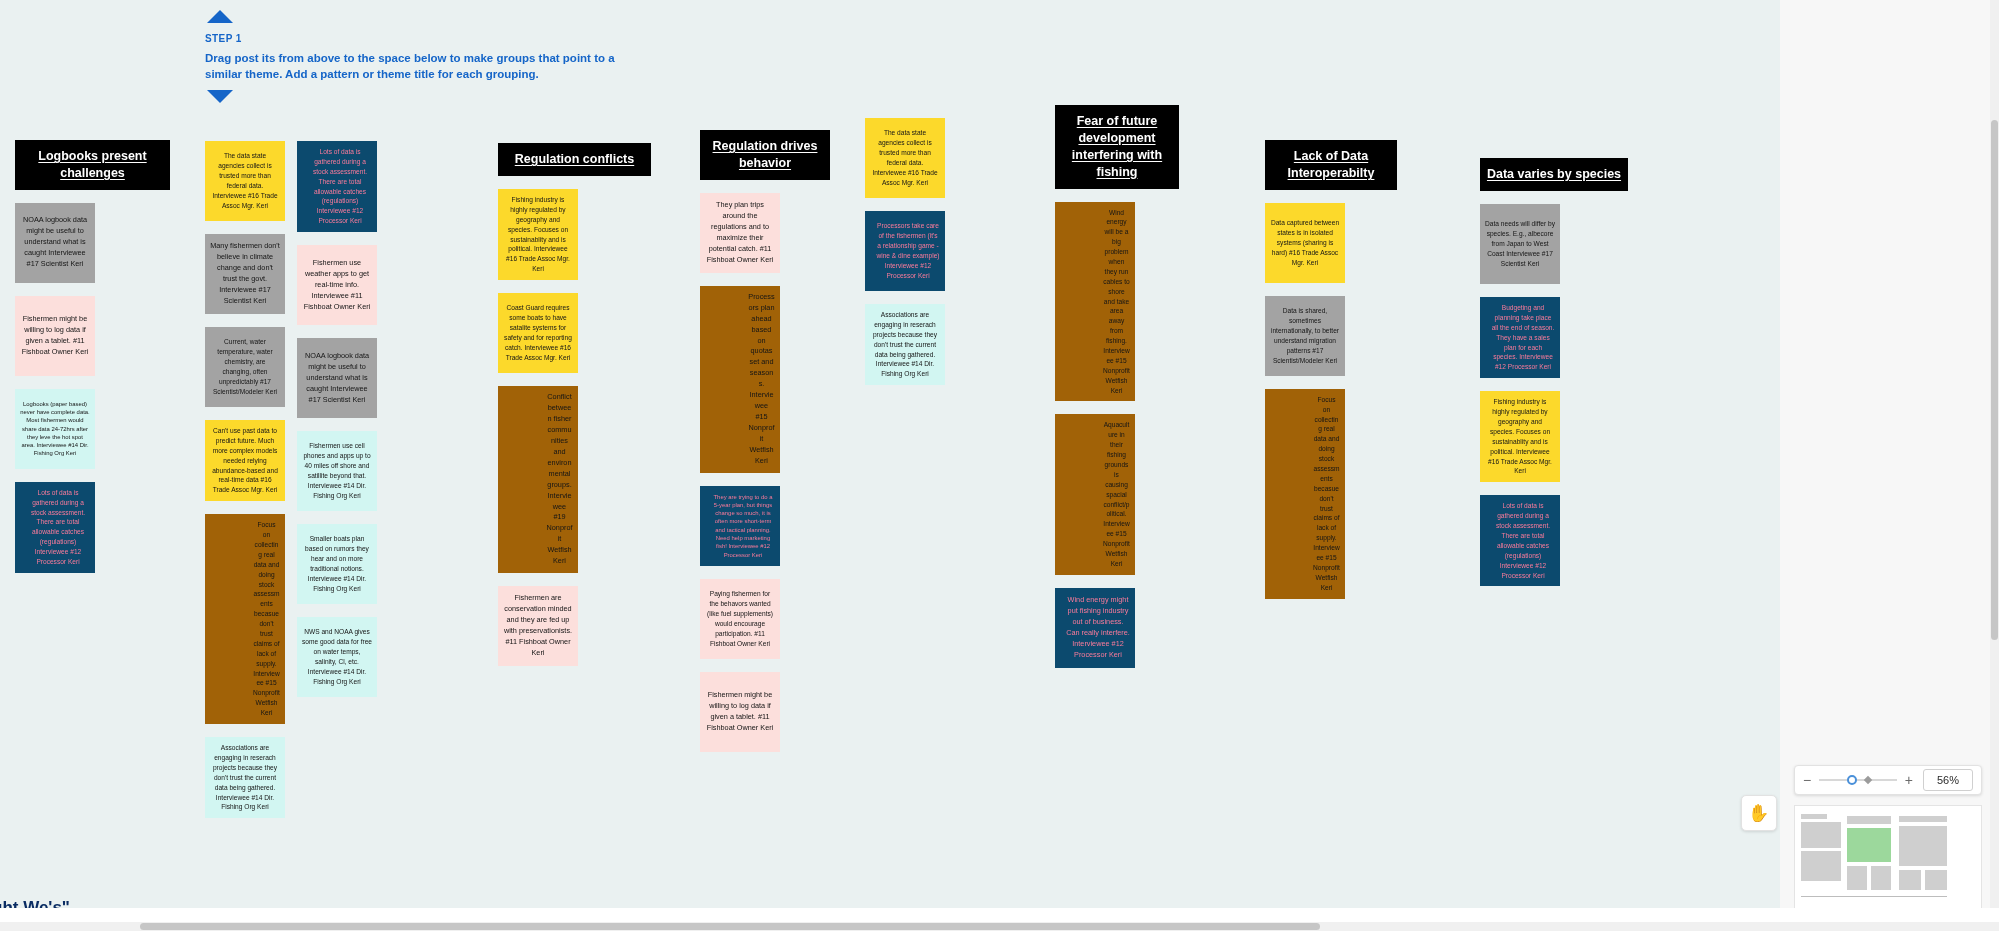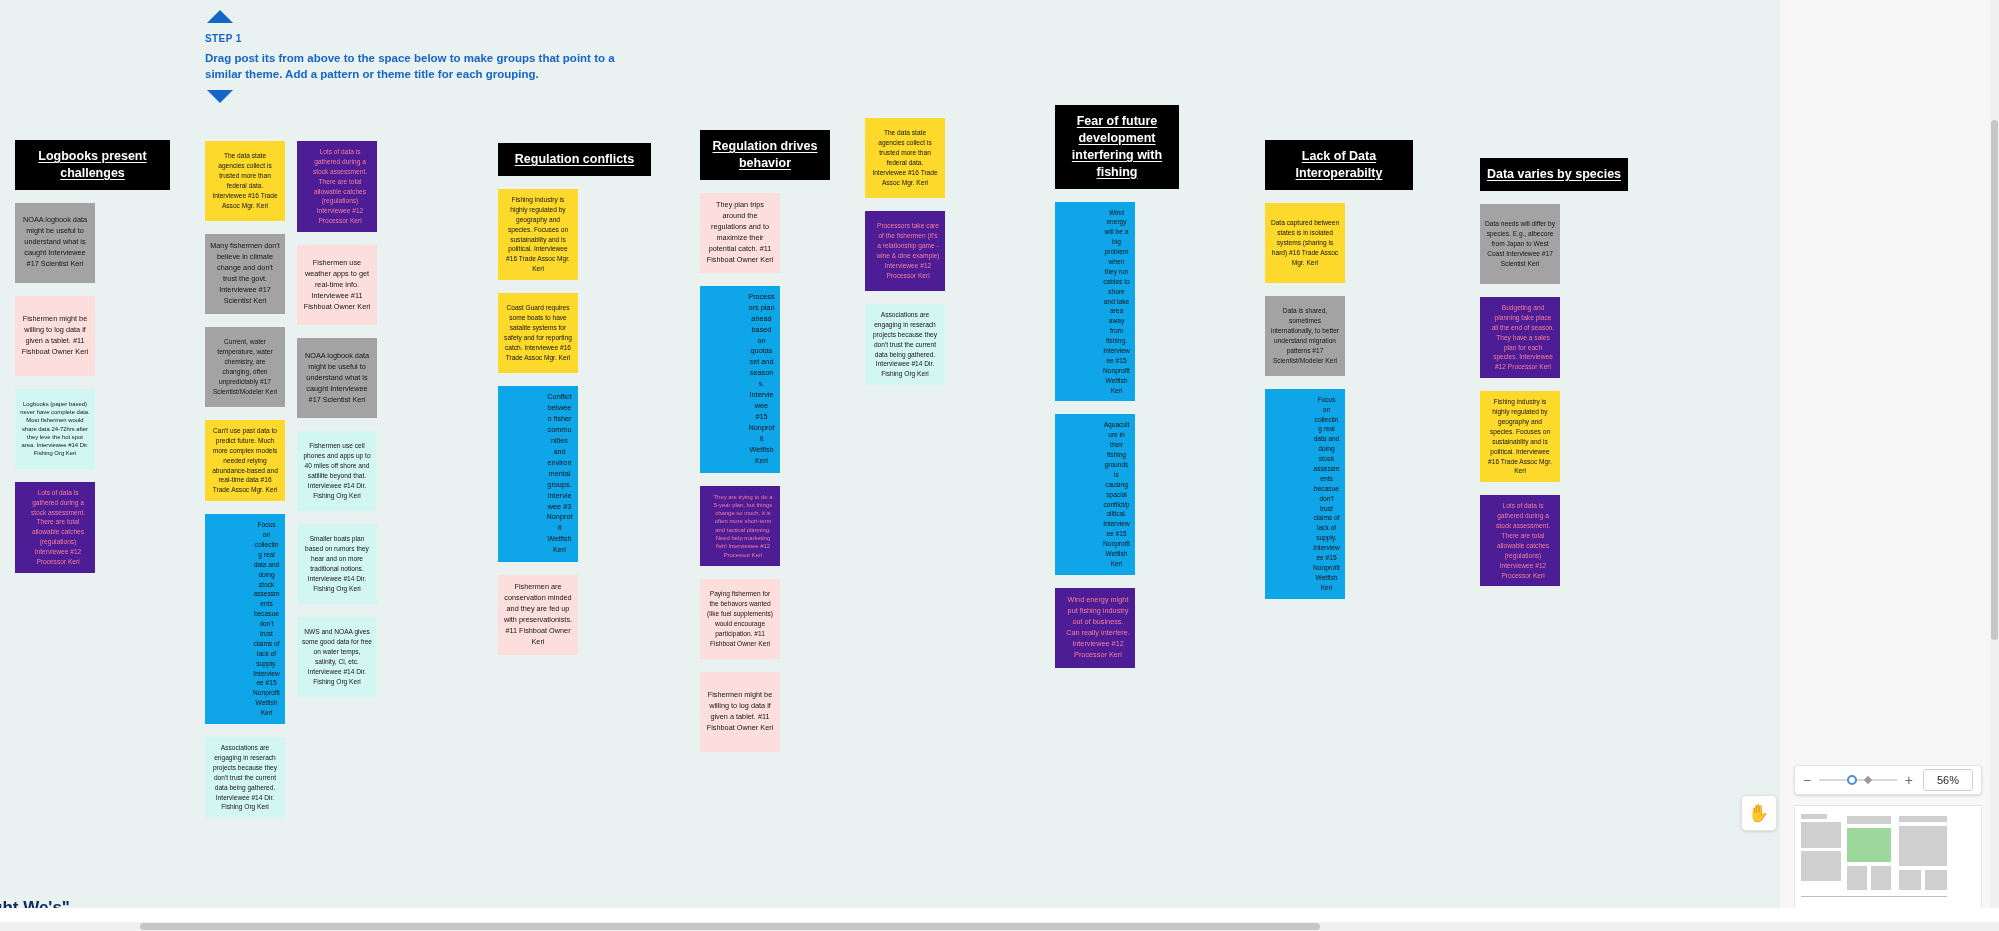--- a/index.html
+++ b/index.html
@@ -49,24 +49,24 @@
   .note {
     width: 80px; min-height: 80px;
     display: flex; align-items: center; justify-content: center;
     text-align: center;
     padding: 6px 5px;
     font-size: 6.4px; line-height: 1.45;
     color: #151515;
     word-break: break-word;
   }
   .n-yellow { background: #fcd92b; }
-  .n-pink   { background: #4c1d95; color: #fb7b9b; padding-left: 11px; }
+  .n-pink   { background: #0c4a6e; color: #fb7b9b; padding-left: 11px; }
   .n-lpink  { background: #fcdfdc; }
   .n-purple { background: #a3a3a3; }
-  .n-cyan   { background: #0ea5e9; padding-left: 48px; }
+  .n-cyan   { background: #a16207; padding-left: 48px; }
   .n-mint   { background: #d2f6f2; }
 
   
   .fs-s { font-size: 5.9px; line-height: 1.4; }
   .fs-m { font-size: 6.6px; line-height: 1.5; }
   .fs-l { font-size: 7.3px; line-height: 1.5; }
 
   
   #bottom-label {
     position: absolute; left: -8px; top: 898px;
@@ -181,21 +181,21 @@
           </div>
         </div>
       </div>
       <div class="group" style="left: 498px; top: 143px;">
         <div class="group-title" style="width: 153px; min-height: 33px;">Regulation conflicts</div>
         <div class="cols">
           <div class="col">
             <div class="note n-yellow fs-m">Fishing industry is highly regulated by geography and species.  Focuses on sustainablity and is political.  Interviewee #16 Trade Assoc Mgr. Keri</div>
             <div class="note n-yellow fs-m">Coast Guard requires some boats to have satalite systems for safety and for reporting catch.
 Interviewee #16 Trade Assoc Mgr. Keri</div>
-            <div class="note n-cyan fs-l">Conflict between fisher communities and environmental groups. Interviewee #3 Nonprofit Wetfish Keri</div>
+            <div class="note n-cyan fs-l">Conflict between fisher communities and environmental groups. Interviewee #19 Nonprofit Wetfish Keri</div>
             <div class="note n-lpink fs-l">Fishermen are conservation minded and they are fed up with preservationists.
 #11 Fishboat Owner Keri</div>
           </div>
         </div>
       </div>
       <div class="group" style="left: 700px; top: 130px;">
         <div class="group-title" style="width: 130px; min-height: 45px;">Regulation drives behavior</div>
         <div class="cols">
           <div class="col">
             <div class="note n-lpink fs-l">They plan trips around the regulations and to maximize their potential catch.
@@ -222,21 +222,21 @@
         <div class="group-title" style="width: 124px; min-height: 62px;">Fear of future development interfering with fishing</div>
         <div class="cols">
           <div class="col">
             <div class="note n-cyan fs-m">Wind energy will be a big problem when they run cables to shore and take area away from fishing. Interviewee #15 Nonprofit Wetfish Keri</div>
             <div class="note n-cyan fs-m">Aquaculture in their fishing grounds is causing spacial conflict/political. Interviewee #15 Nonprofit Wetfish Keri</div>
             <div class="note n-pink fs-l">Wind energy might put fishing industry out of business. Can really interfere. Interviewee #12 Processor Keri</div>
           </div>
         </div>
       </div>
       <div class="group" style="left: 1265px; top: 140px;">
-        <div class="group-title" style="width: 148px; min-height: 35px;">Lack of Data Interoperabilty</div>
+        <div class="group-title" style="width: 132px; min-height: 35px;">Lack of Data Interoperabilty</div>
         <div class="cols">
           <div class="col">
             <div class="note n-yellow fs-m">Data captured between states is in isolated systems (sharing is hard) #16 Trade Assoc Mgr. Keri</div>
             <div class="note n-purple fs-m">Data is shared, sometimes internationally, to better understand migration patterns #17 Scientist/Modeler Keri</div>
             <div class="note n-cyan fs-m">Focus on collecting real data and doing stock assessments becasue don't trust claims of lack of supply. Interviewee #15 Nonprofit Wetfish Keri</div>
           </div>
         </div>
       </div>
       <div class="group" style="left: 1480px; top: 142px;">
         <div class="group-title" style="width: 148px; min-height: 33px; margin-top: 16px;">Data varies by species</div>

